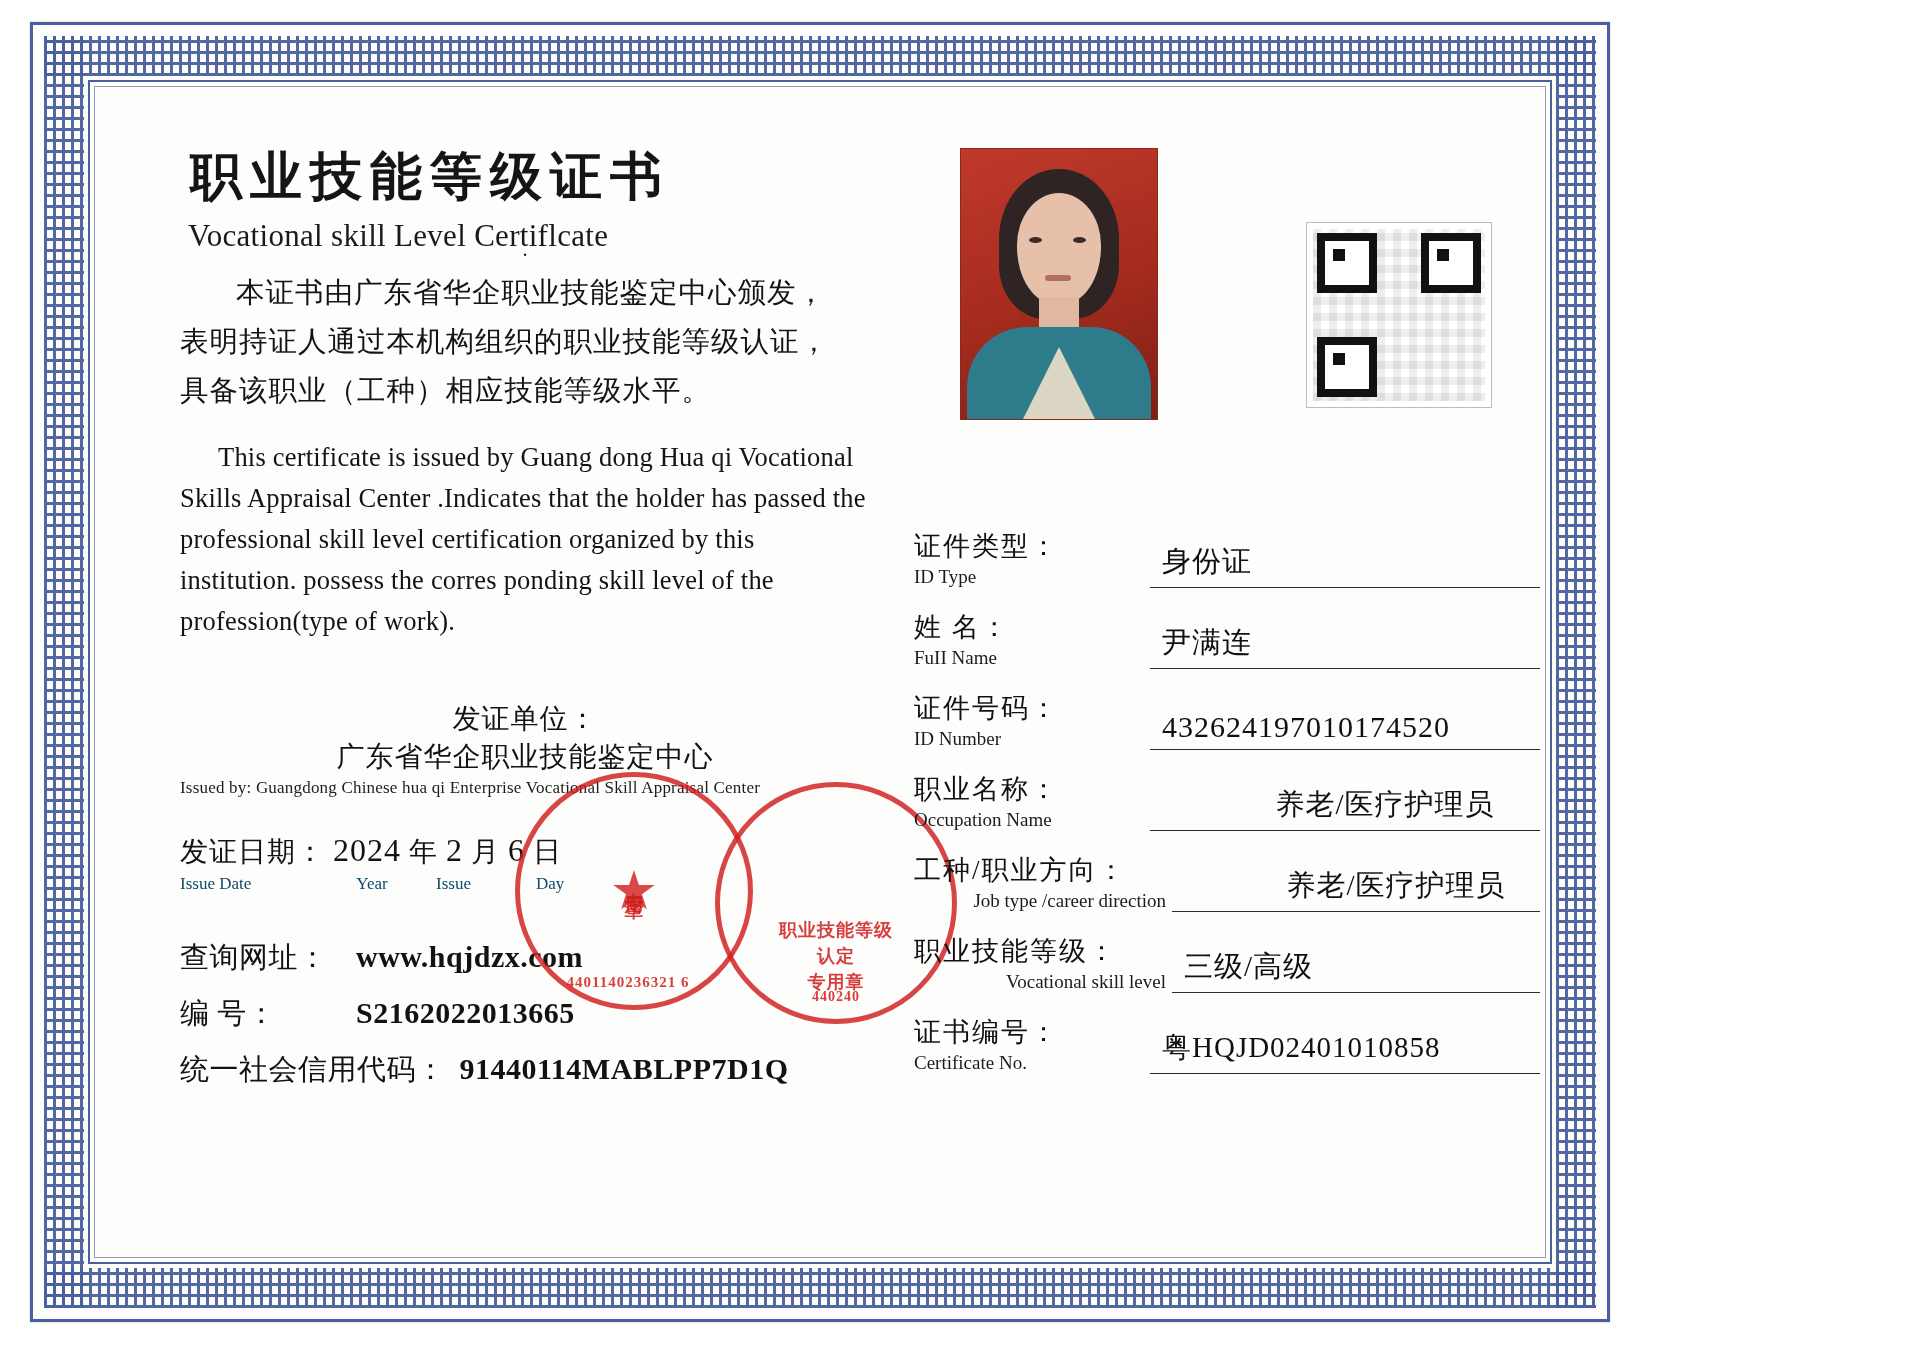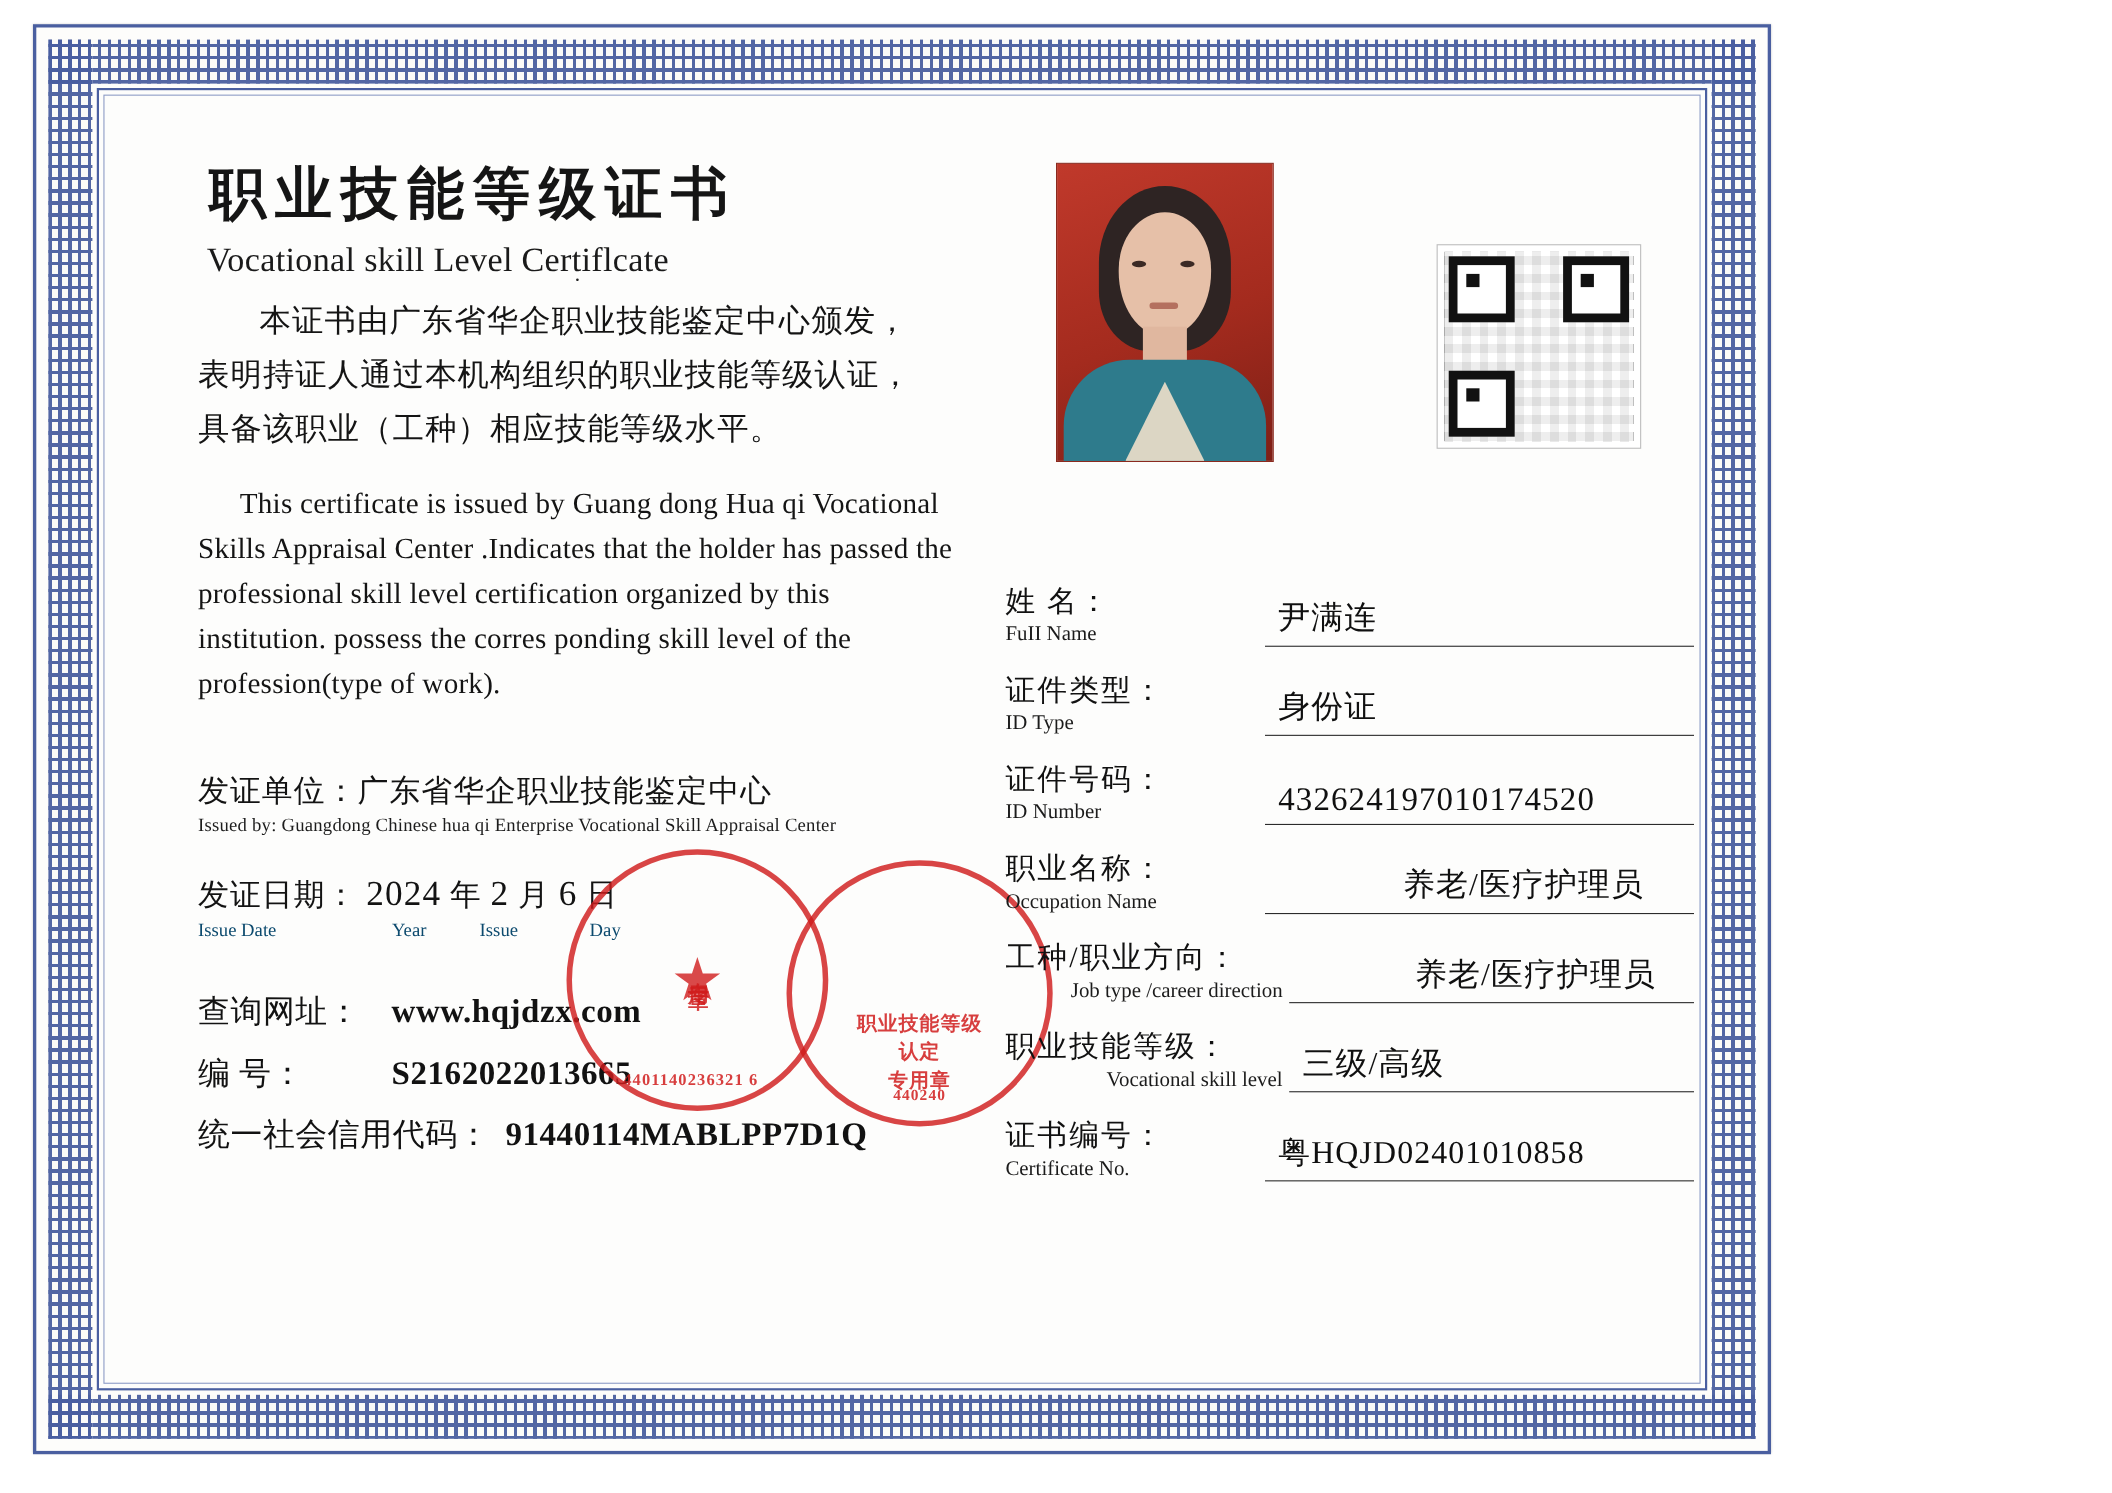--- a/index.html
+++ b/index.html
@@ -118,20 +118,21 @@
   }
   .para-en .indent { display: inline-block; width: 38px; }
 
   .issuer {
     margin-top: 58px;
     position: relative;
   }
   .issuer-row {
     display: flex;
     align-items: center;
+    flex-direction: column;
   }
   .lbl-cn {
     font-size: 28px;
     color: #131313;
     letter-spacing: 1px;
     white-space: nowrap;
   }
   .issuer-val {
     font-size: 28px;
     color: #131313;
@@ -479,32 +480,32 @@
             <div class="qr-eye tl"></div>
             <div class="qr-eye tr"></div>
             <div class="qr-eye bl"></div>
           </div>
         </div>
 
         <div class="fields">
 
           <div class="field">
             <div class="f-label">
+              <span class="cn">证件类型：</span>
+              <span class="en">ID Type</span>
+            </div>
+            <div class="f-value">身份证</div>
+          </div>
+
+          <div class="field">
+            <div class="f-label">
               <span class="cn">姓       名：</span>
               <span class="en">FuII Name</span>
             </div>
             <div class="f-value">尹满连</div>
-          </div>
-
-          <div class="field">
-            <div class="f-label">
-              <span class="cn">证件类型：</span>
-              <span class="en">ID Type</span>
-            </div>
-            <div class="f-value">身份证</div>
           </div>
 
           <div class="field">
             <div class="f-label">
               <span class="cn">证件号码：</span>
               <span class="en">ID Number</span>
             </div>
             <div class="f-value idnum">432624197010174520</div>
           </div>
 

